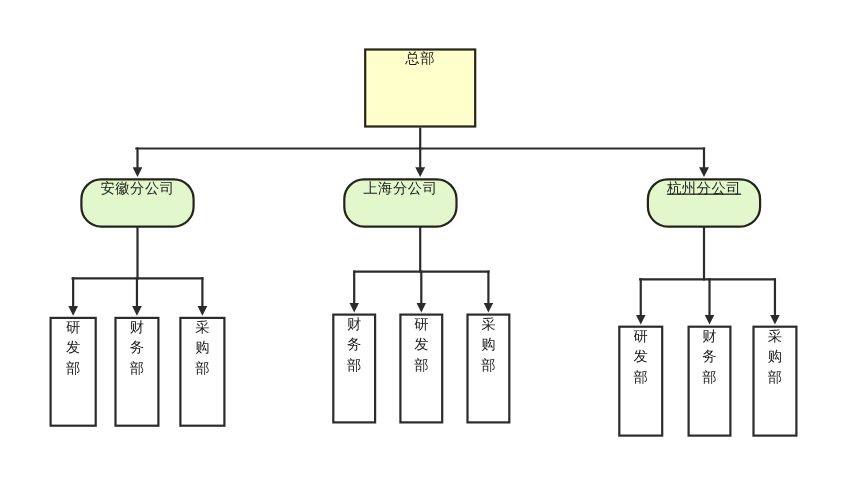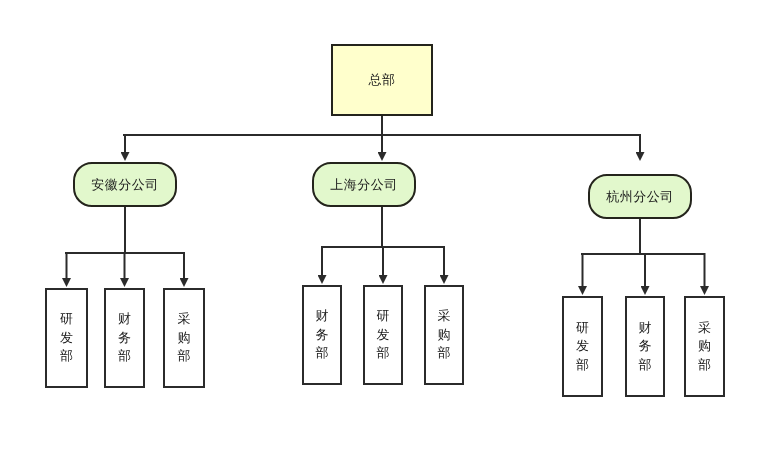--- a/index.html
+++ b/index.html
@@ -25,21 +25,20 @@
     top: 0;
     width: 783px;
     height: 456px;
     pointer-events: none;
   }
   .node {
     position: absolute;
     box-sizing: border-box;
     border: 2px solid #262622;
     display: flex;
-    align-items: center;
     justify-content: center;
     background: #ffffff;
   }
   .node-root {
     background: #ffffcc;
     border-color: #24241c;
   }
   .node-branch {
     background: #e2f8cc;
     border-color: #24241c;
@@ -105,21 +104,21 @@
   <div class="node node-root" id="node-root" style="left: 331px; top: 44px; width: 102px; height: 72px;">
     <span class="label-h">总部</span>
   </div>
 
   <div class="node node-branch" id="node-branch-0" style="left: 73px; top: 162px; width: 104px; height: 45px;">
     <span class="label-h">安徽分公司</span>
   </div>
   <div class="node node-branch" id="node-branch-1" style="left: 312px; top: 162px; width: 104px; height: 45px;">
     <span class="label-h">上海分公司</span>
   </div>
-  <div class="node node-branch" id="node-branch-2" style="left: 588px; top: 174px; width: 104px; height: 45px;">
+  <div class="node node-branch" id="node-branch-2" style="left: 588px; top: 162px; width: 104px; height: 45px; text-decoration: underline;">
     <span class="label-h">杭州分公司</span>
   </div>
 
   <div class="node node-leaf" id="node-leaf-0-0" style="left: 45px; top: 288px; width: 43px; height: 100px;">
     <span class="label-v">研发部</span>
   </div>
   <div class="node node-leaf" id="node-leaf-0-1" style="left: 104px; top: 288px; width: 41px; height: 100px;">
     <span class="label-v">财务部</span>
   </div>
   <div class="node node-leaf" id="node-leaf-0-2" style="left: 163px; top: 288px; width: 42px; height: 100px;">

